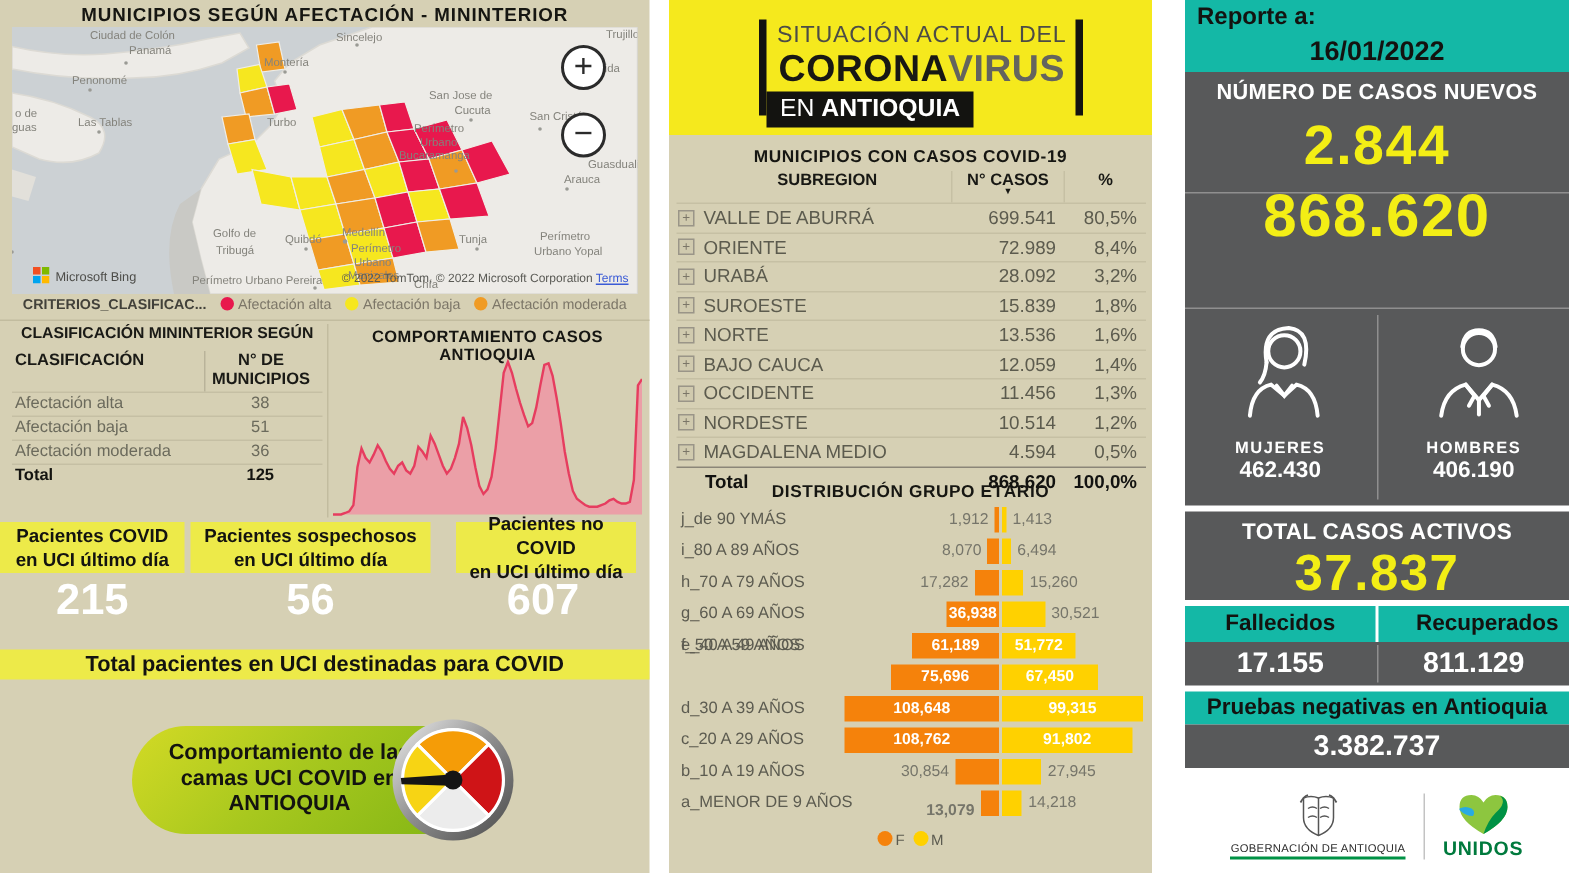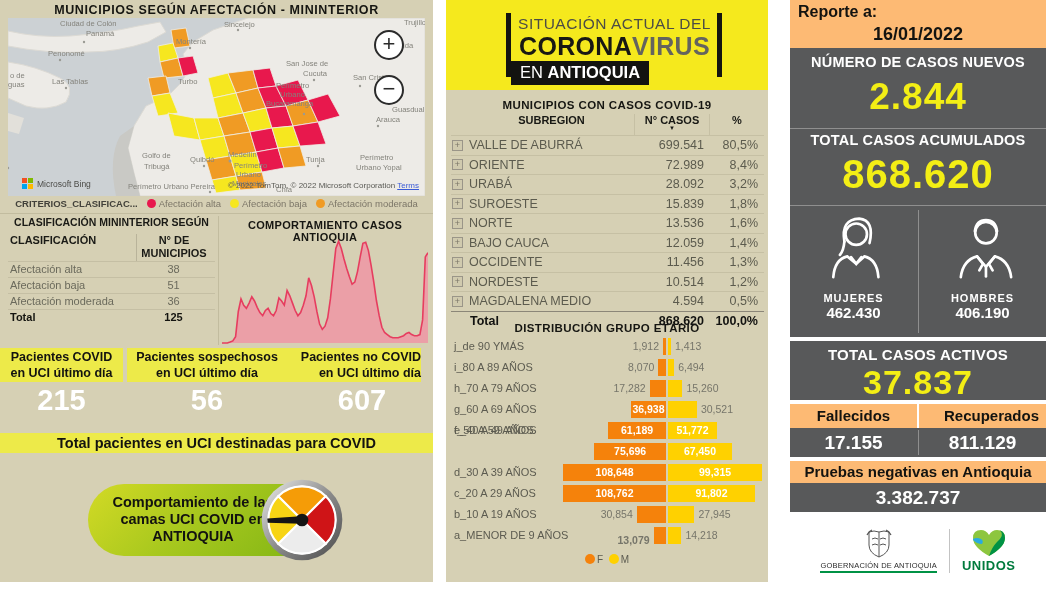--- a/index.html
+++ b/index.html
@@ -78,21 +78,21 @@
   .pyr-bar{position:absolute;height:17px;}
   .pyr-bar.f{background:#f5820b;}
   .pyr-bar.m{background:#ffd100;}
   .pyr-val-in{position:absolute;font-size:10.5px;font-weight:bold;color:#fff;line-height:17px;}
   .pyr-val-out{position:absolute;font-size:10.5px;color:#76756a;line-height:17px;}
   .pyr-legend{position:absolute;left:0;width:322px;text-align:center;font-size:10px;color:#5c5b50;}
   .pyr-legend .dot{width:10px;height:10px;margin-right:2px;}
 
   
   .right-panel{left:790px;top:0;width:256px;height:589px;background:#fff;}
-  .rp-yellow{background:#fdba74;}
+  .rp-yellow{background:#14b8a6;}
   .rp-dark{background:#58595a;}
   .rp-top{left:0;top:0;width:256px;height:48px;}
   .rp-report{position:absolute;left:8px;top:3px;font-size:16px;font-weight:bold;color:#131310;}
   .rp-date{position:absolute;left:0;top:24px;width:256px;text-align:center;font-size:18px;font-weight:bold;color:#131310;}
   .rp-block{left:0;width:256px;}
   .rp-lbl{width:100%;text-align:center;font-size:14.5px;font-weight:bold;color:#fff;letter-spacing:.2px;}
   .rp-big{width:100%;text-align:center;font-weight:bold;color:#f3ee15;letter-spacing:1px;}
   .rp-div-h{position:absolute;left:0;width:256px;height:1px;background:#8f8f8f;}
   .rp-people-col{position:absolute;top:0;width:127px;height:132px;text-align:center;}
   .rp-people-col .plabel{margin-top:2px;font-size:11px;font-weight:bold;color:#fff;letter-spacing:1px;}
@@ -280,21 +280,21 @@
     </svg>
 
     <div class="abs uci-card" style="left:0;width:123px;">
       <div>Pacientes COVID</div>
         <div>en UCI último día</div>
     </div>
     <div class="abs uci-card" style="left:127px;width:160px;">
       <div>Pacientes sospechosos</div>
         <div>en UCI último día</div>
     </div>
-    <div class="abs uci-card" style="left:279px;width:142px;align-items:flex-end;">
+    <div class="abs uci-card" style="left:304px;width:120px;">
       <div>Pacientes no COVID</div>
         <div>en UCI último día</div>
     </div>
     <div class="abs uci-val" style="left:0;width:123px;">215</div>
     <div class="abs uci-val" style="left:127px;width:160px;">56</div>
     <div class="abs uci-val" style="left:291px;width:142px;">607</div>
 
     <div class="abs uci-band">Total pacientes en UCI destinadas para COVID</div>
 
     <div class="abs green-pill">
@@ -467,21 +467,20 @@
   <section class="abs right-panel">
     <div class="abs rp-top rp-yellow">
       <div class="rp-report">Reporte a:</div>
       <div class="rp-date">16/01/2022</div>
     </div>
 
     <div class="abs rp-block rp-dark" style="top:48px;height:289px;">
       <div class="rp-lbl" style="margin-top:6px;">NÚMERO DE CASOS NUEVOS</div>
       <div class="rp-big" style="font-size:37px;margin-top:6px;">2.844</div>
       <div class="rp-div-h" style="top:80px;"></div>
-      <div class="rp-lbl" style="margin-top:14px;">TOTAL CASOS ACUMULADOS</div>
       <div class="rp-big" style="font-size:40px;margin-top:4px;">868.620</div>
       <div class="rp-div-h" style="top:157px;"></div>
 
       <div style="position:absolute;top:158px;left:0;width:256px;height:131px;">
         <div style="position:absolute;left:128px;top:4px;width:1px;height:123px;background:#8f8f8f;"></div>
         <div class="rp-people-col" style="left:0;">
           <svg width="74" height="74" viewBox="0 0 100 100" style="margin-top:6px;" fill="none" stroke="#fff" stroke-width="3.6" stroke-linecap="round">
             <path d="M37,40 Q32,10 57,9 Q78,11 71,42"></path>
             <path d="M37,40 Q36,52 31,58"></path>
             <circle cx="53" cy="30" r="14.5"></circle>

